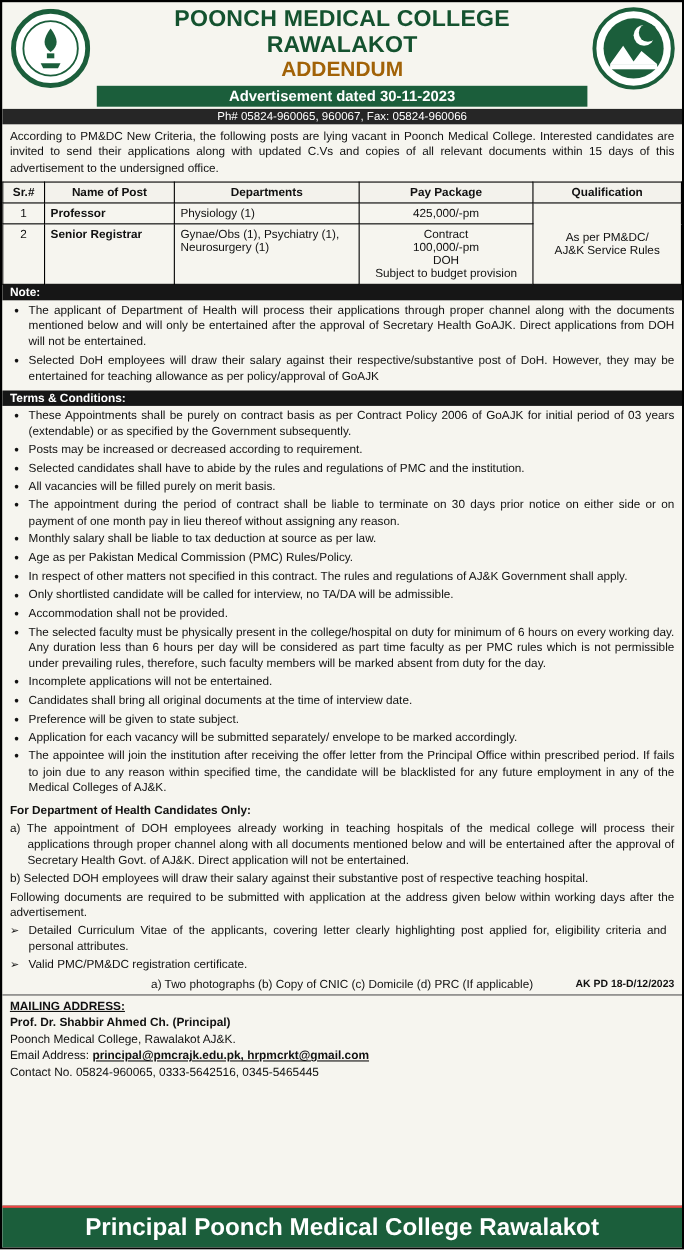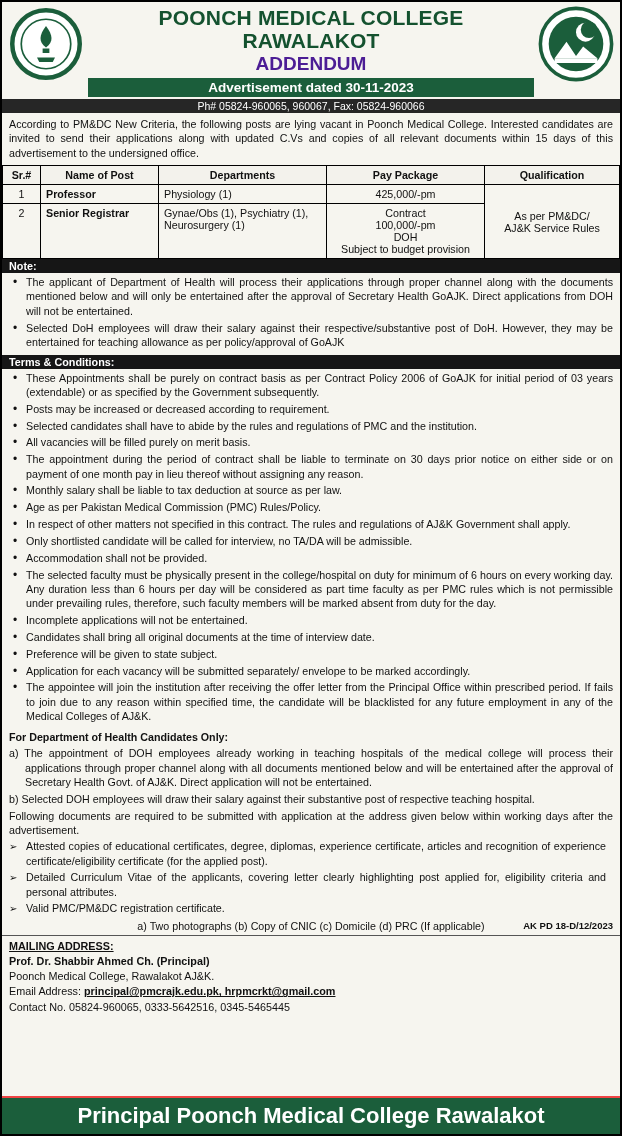--- a/index.html
+++ b/index.html
@@ -7,21 +7,21 @@
     width:622px;height:1136px;margin:0 auto;box-sizing:border-box;
     border:2px solid #000;background:#f6f5ef;
     font-family:"Liberation Sans",sans-serif;color:#111;
     display:flex;flex-direction:column;overflow:hidden;
   }
   
   .hdr{display:flex;align-items:flex-start;padding:4px 6px 2px 6px;}
   .logo{width:76px;height:76px;flex:0 0 auto;display:flex;align-items:center;justify-content:center;}
   .hdr-center{flex:1;text-align:center;padding:0 4px;}
   .title{font-size:21px;font-weight:bold;color:#14522f;letter-spacing:.2px;line-height:1.1;}
-  .subtitle{font-size:19px;font-weight:bold;color:#4c1d95;line-height:1.15;margin-top:1px;}
+  .subtitle{font-size:19px;font-weight:bold;color:#a16207;line-height:1.15;margin-top:1px;}
   .ad-date{background:#1b5e3b;color:#fff;font-weight:bold;font-size:13.5px;padding:2px 0;margin-top:3px;}
   .phone-bar{background:#262626;color:#fff;text-align:center;font-size:10.5px;padding:1px 0;}
   
   .intro{font-size:10.7px;line-height:1.34;text-align:justify;margin:0;padding:4px 7px 5px 7px;}
   
   table{width:100%;border-collapse:collapse;font-size:10.7px;}
   th,td{border:1px solid #000;padding:3px 5px;vertical-align:top;}
   th{font-weight:bold;text-align:center;background:#f3f2ec;}
   td.center{text-align:center;}
   td.mid{vertical-align:middle;text-align:center;}
@@ -150,21 +150,20 @@
     <li>Application for each vacancy will be submitted separately/ envelope to be marked accordingly.</li>
     <li>The appointee will join the institution after receiving the offer letter from the Principal Office within prescribed period. If fails to join due to any reason within specified time, the candidate will be blacklisted for any future employment in any of the Medical Colleges of AJ&amp;K.</li>
   </ul>
 
   <div class="doh">
     <div class="doh-head">For Department of Health Candidates Only:</div>
     <div class="lettered">a) The appointment of DOH employees already working in teaching hospitals of the medical college will process their applications through proper channel along with all documents mentioned below and will be entertained after the approval of Secretary Health Govt. of AJ&amp;K. Direct application will not be entertained.</div>
     <div class="lettered">b) Selected DOH employees will draw their salary against their substantive post of respective teaching hospital.</div>
     <p class="plain-par">Following documents are required to be submitted with application at the address given below within  working days after the advertisement.</p>
     <ul class="arrows" style="padding-left:0;">
-      <li>Attested copies of educational certificates, degree, diplomas, experience certificate, articles and recognition of experience certificate/eligibility certificate (for the applied post).</li>
       <li>Detailed Curriculum Vitae of the applicants, covering letter clearly highlighting post applied for, eligibility criteria and personal attributes.</li>
       <li>Valid PMC/PM&amp;DC registration certificate.</li>
     </ul>
     <div class="docs-row">
       <span>a) Two photographs  (b) Copy of CNIC  (c) Domicile  (d) PRC (If applicable)</span>
       <span class="ref">AK PD 18-D/12/2023</span>
     </div>
   </div>
 
   <div class="mailing">

